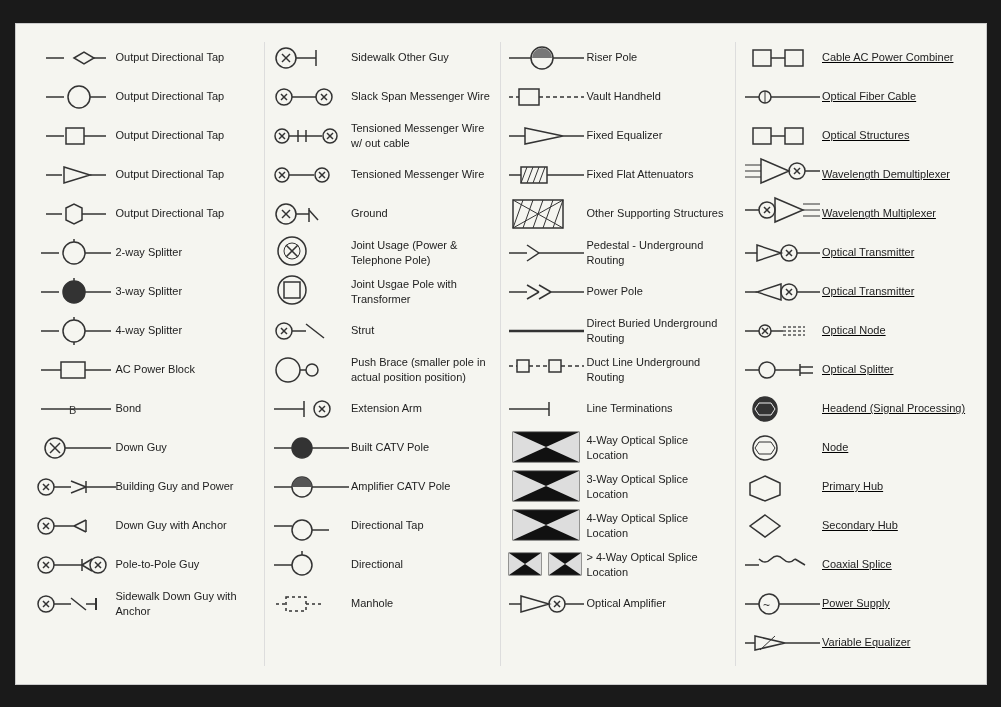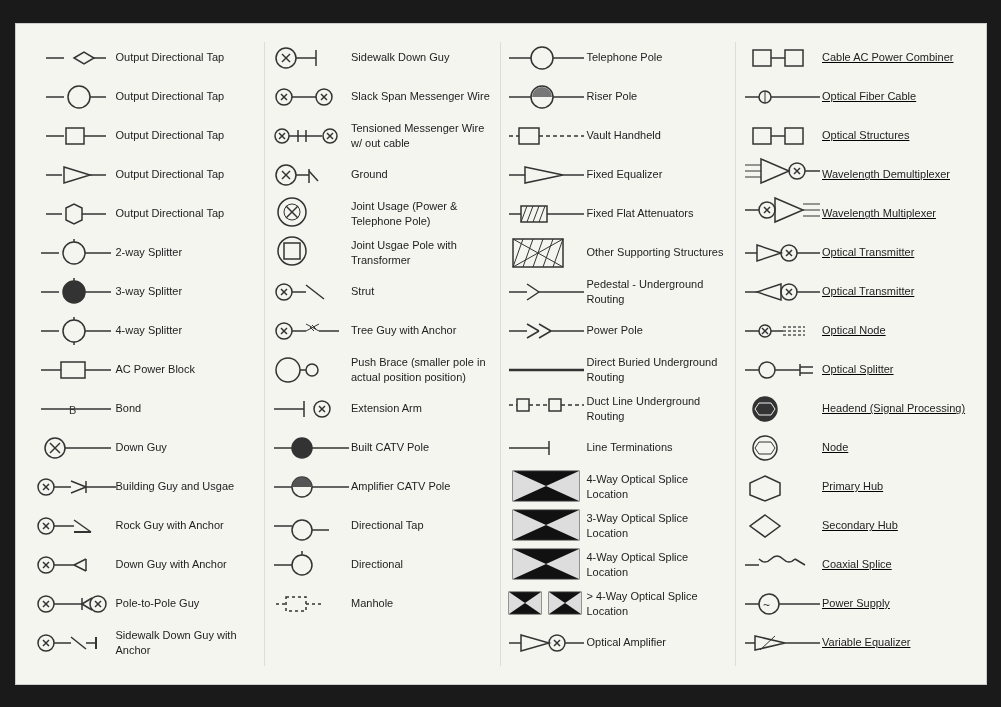--- a/index.html
+++ b/index.html
@@ -185,36 +185,23 @@
             <circle cx="10" cy="14" r="8" fill="none" stroke="#333" stroke-width="1.5"></circle>
             <line x1="7" y1="11" x2="13" y2="17" stroke="#333" stroke-width="1.5"></line>
             <line x1="13" y1="11" x2="7" y2="17" stroke="#333" stroke-width="1.5"></line>
             <line x1="18" y1="14" x2="35" y2="14" stroke="#333" stroke-width="1.5"></line>
             <line x1="35" y1="8" x2="50" y2="14" stroke="#333" stroke-width="1.5"></line>
             <line x1="35" y1="20" x2="50" y2="14" stroke="#333" stroke-width="1.5"></line>
             <line x1="50" y1="8" x2="50" y2="20" stroke="#333" stroke-width="1.5"></line>
             <line x1="50" y1="14" x2="80" y2="14" stroke="#333" stroke-width="1.5"></line>
           </svg>
       </div>
-      <div class="label">Building Guy and Usgae</div>
-    </div>
-
-    <div class="legend-item">
-      <div class="symbol">
-        <svg width="80" height="28">
-            <circle cx="10" cy="14" r="8" fill="none" stroke="#333" stroke-width="1.5"></circle>
-            <line x1="7" y1="11" x2="13" y2="17" stroke="#333" stroke-width="1.5"></line>
-            <line x1="13" y1="11" x2="7" y2="17" stroke="#333" stroke-width="1.5"></line>
-            <line x1="18" y1="14" x2="38" y2="14" stroke="#333" stroke-width="1.5"></line>
-            <line x1="38" y1="8" x2="55" y2="20" stroke="#333" stroke-width="1.5"></line>
-            <line x1="38" y1="20" x2="55" y2="20" stroke="#333" stroke-width="2"></line>
-          </svg>
-      </div>
-      <div class="label">Rock Guy with Anchor</div>
-    </div>
+      <div class="label">Building Guy and Power</div>
+    </div>
+
 
     <div class="legend-item">
       <div class="symbol">
         <svg width="80" height="28">
             <circle cx="10" cy="14" r="8" fill="none" stroke="#333" stroke-width="1.5"></circle>
             <line x1="7" y1="11" x2="13" y2="17" stroke="#333" stroke-width="1.5"></line>
             <line x1="13" y1="11" x2="7" y2="17" stroke="#333" stroke-width="1.5"></line>
             <line x1="18" y1="14" x2="38" y2="14" stroke="#333" stroke-width="1.5"></line>
             <line x1="50" y1="8" x2="38" y2="14" stroke="#333" stroke-width="1.5"></line>
             <line x1="50" y1="20" x2="38" y2="14" stroke="#333" stroke-width="1.5"></line>
@@ -264,21 +251,21 @@
     <div class="legend-item">
       <div class="symbol">
         <svg width="75" height="28">
             <circle cx="12" cy="14" r="10" fill="none" stroke="#333" stroke-width="1.5"></circle>
             <line x1="8" y1="10" x2="16" y2="18" stroke="#333" stroke-width="1.5"></line>
             <line x1="16" y1="10" x2="8" y2="18" stroke="#333" stroke-width="1.5"></line>
             <line x1="22" y1="14" x2="42" y2="14" stroke="#333" stroke-width="1.5"></line>
             <line x1="42" y1="6" x2="42" y2="22" stroke="#333" stroke-width="1.5"></line>
           </svg>
       </div>
-      <div class="label">Sidewalk Down Guy</div>
+      <div class="label">Sidewalk Other Guy</div>
     </div>
 
     <div class="legend-item">
       <div class="symbol">
         <svg width="75" height="28">
             <circle cx="10" cy="14" r="8" fill="none" stroke="#333" stroke-width="1.5"></circle>
             <line x1="7" y1="11" x2="13" y2="17" stroke="#333" stroke-width="1.5"></line>
             <line x1="13" y1="11" x2="7" y2="17" stroke="#333" stroke-width="1.5"></line>
             <line x1="18" y1="14" x2="42" y2="14" stroke="#333" stroke-width="1.5"></line>
             <circle cx="50" cy="14" r="8" fill="none" stroke="#333" stroke-width="1.5"></circle>
@@ -301,20 +288,34 @@
             <line x1="24" y1="14" x2="32" y2="14" stroke="#333" stroke-width="1.5"></line>
             <line x1="32" y1="14" x2="48" y2="14" stroke="#333" stroke-width="1.5"></line>
             <circle cx="56" cy="14" r="7" fill="none" stroke="#333" stroke-width="1.5"></circle>
             <line x1="53" y1="11" x2="59" y2="17" stroke="#333" stroke-width="1.5"></line>
             <line x1="59" y1="11" x2="53" y2="17" stroke="#333" stroke-width="1.5"></line>
           </svg>
       </div>
       <div class="label">Tensioned Messenger Wire w/ out cable</div>
     </div>
 
+    <div class="legend-item">
+      <div class="symbol">
+        <svg width="75" height="28">
+            <circle cx="8" cy="14" r="7" fill="none" stroke="#333" stroke-width="1.5"></circle>
+            <line x1="5" y1="11" x2="11" y2="17" stroke="#333" stroke-width="1.5"></line>
+            <line x1="11" y1="11" x2="5" y2="17" stroke="#333" stroke-width="1.5"></line>
+            <line x1="15" y1="14" x2="40" y2="14" stroke="#333" stroke-width="1.5"></line>
+            <circle cx="48" cy="14" r="7" fill="none" stroke="#333" stroke-width="1.5"></circle>
+            <line x1="45" y1="11" x2="51" y2="17" stroke="#333" stroke-width="1.5"></line>
+            <line x1="51" y1="11" x2="45" y2="17" stroke="#333" stroke-width="1.5"></line>
+          </svg>
+      </div>
+      <div class="label">Tensioned Messenger Wire</div>
+    </div>
 
     <div class="legend-item">
       <div class="symbol">
         <svg width="75" height="28">
             <circle cx="12" cy="14" r="10" fill="none" stroke="#333" stroke-width="1.5"></circle>
             <line x1="8" y1="10" x2="16" y2="18" stroke="#333" stroke-width="1.5"></line>
             <line x1="16" y1="10" x2="8" y2="18" stroke="#333" stroke-width="1.5"></line>
             <line x1="22" y1="14" x2="35" y2="14" stroke="#333" stroke-width="1.5"></line>
             <line x1="35" y1="8" x2="35" y2="22" stroke="#333" stroke-width="1.5"></line>
             <line x1="35" y1="10" x2="44" y2="20" stroke="#333" stroke-width="1.5"></line>
@@ -351,36 +352,20 @@
             <circle cx="10" cy="14" r="8" fill="none" stroke="#333" stroke-width="1.5"></circle>
             <line x1="7" y1="11" x2="13" y2="17" stroke="#333" stroke-width="1.5"></line>
             <line x1="13" y1="11" x2="7" y2="17" stroke="#333" stroke-width="1.5"></line>
             <line x1="18" y1="14" x2="32" y2="14" stroke="#333" stroke-width="1.5"></line>
             <line x1="32" y1="7" x2="50" y2="21" stroke="#333" stroke-width="1.5"></line>
           </svg>
       </div>
       <div class="label">Strut</div>
     </div>
 
-    <div class="legend-item">
-      <div class="symbol">
-        <svg width="75" height="28">
-            <circle cx="10" cy="14" r="8" fill="none" stroke="#333" stroke-width="1.5"></circle>
-            <line x1="7" y1="11" x2="13" y2="17" stroke="#333" stroke-width="1.5"></line>
-            <line x1="13" y1="11" x2="7" y2="17" stroke="#333" stroke-width="1.5"></line>
-            <line x1="18" y1="14" x2="32" y2="14" stroke="#333" stroke-width="1.5"></line>
-            <line x1="32" y1="7" x2="45" y2="14" stroke="#333" stroke-width="1"></line>
-            <line x1="32" y1="14" x2="45" y2="7" stroke="#333" stroke-width="1"></line>
-            <line x1="36" y1="10" x2="40" y2="14" stroke="#333" stroke-width="1"></line>
-            <line x1="38" y1="8" x2="42" y2="12" stroke="#333" stroke-width="1"></line>
-            <line x1="45" y1="14" x2="65" y2="14" stroke="#333" stroke-width="1.5"></line>
-          </svg>
-      </div>
-      <div class="label">Tree Guy with Anchor</div>
-    </div>
 
     <div class="legend-item">
       <div class="symbol">
         <svg width="75" height="40">
             <circle cx="14" cy="20" r="12" fill="none" stroke="#333" stroke-width="1.5"></circle>
             <circle cx="38" cy="20" r="6" fill="none" stroke="#333" stroke-width="1.5"></circle>
             <line x1="26" y1="20" x2="32" y2="20" stroke="#333" stroke-width="1.5"></line>
           </svg>
       </div>
       <div class="label">Push Brace (smaller pole in actual position position)</div>
@@ -452,30 +437,20 @@
             <line x1="32" y1="14" x2="50" y2="14" stroke="#333" stroke-width="1.5" stroke-dasharray="3,3"></line>
           </svg>
       </div>
       <div class="label">Manhole</div>
     </div>
 
   </div>
 
   <div class="column">
 
-    <div class="legend-item">
-      <div class="symbol">
-        <svg width="75" height="28">
-            <line x1="0" y1="14" x2="22" y2="14" stroke="#333" stroke-width="1.5"></line>
-            <circle cx="33" cy="14" r="11" fill="none" stroke="#333" stroke-width="1.5"></circle>
-            <line x1="44" y1="14" x2="75" y2="14" stroke="#333" stroke-width="1.5"></line>
-          </svg>
-      </div>
-      <div class="label">Telephone Pole</div>
-    </div>
 
     <div class="legend-item">
       <div class="symbol">
         <svg width="75" height="28">
             <line x1="0" y1="14" x2="22" y2="14" stroke="#333" stroke-width="1.5"></line>
             <circle cx="33" cy="14" r="11" fill="none" stroke="#333" stroke-width="1.5"></circle>
             <path d="M23,14 A10,10 0 0,1 43,14" fill="#777"></path>
             <line x1="44" y1="14" x2="75" y2="14" stroke="#333" stroke-width="1.5"></line>
           </svg>
       </div>

